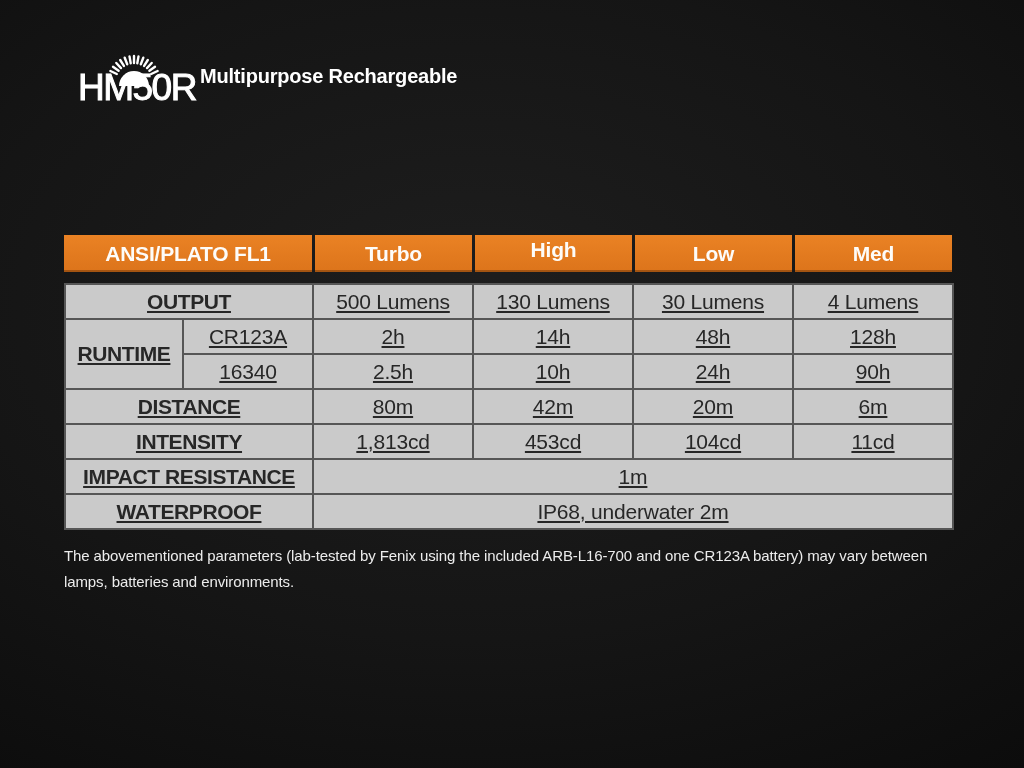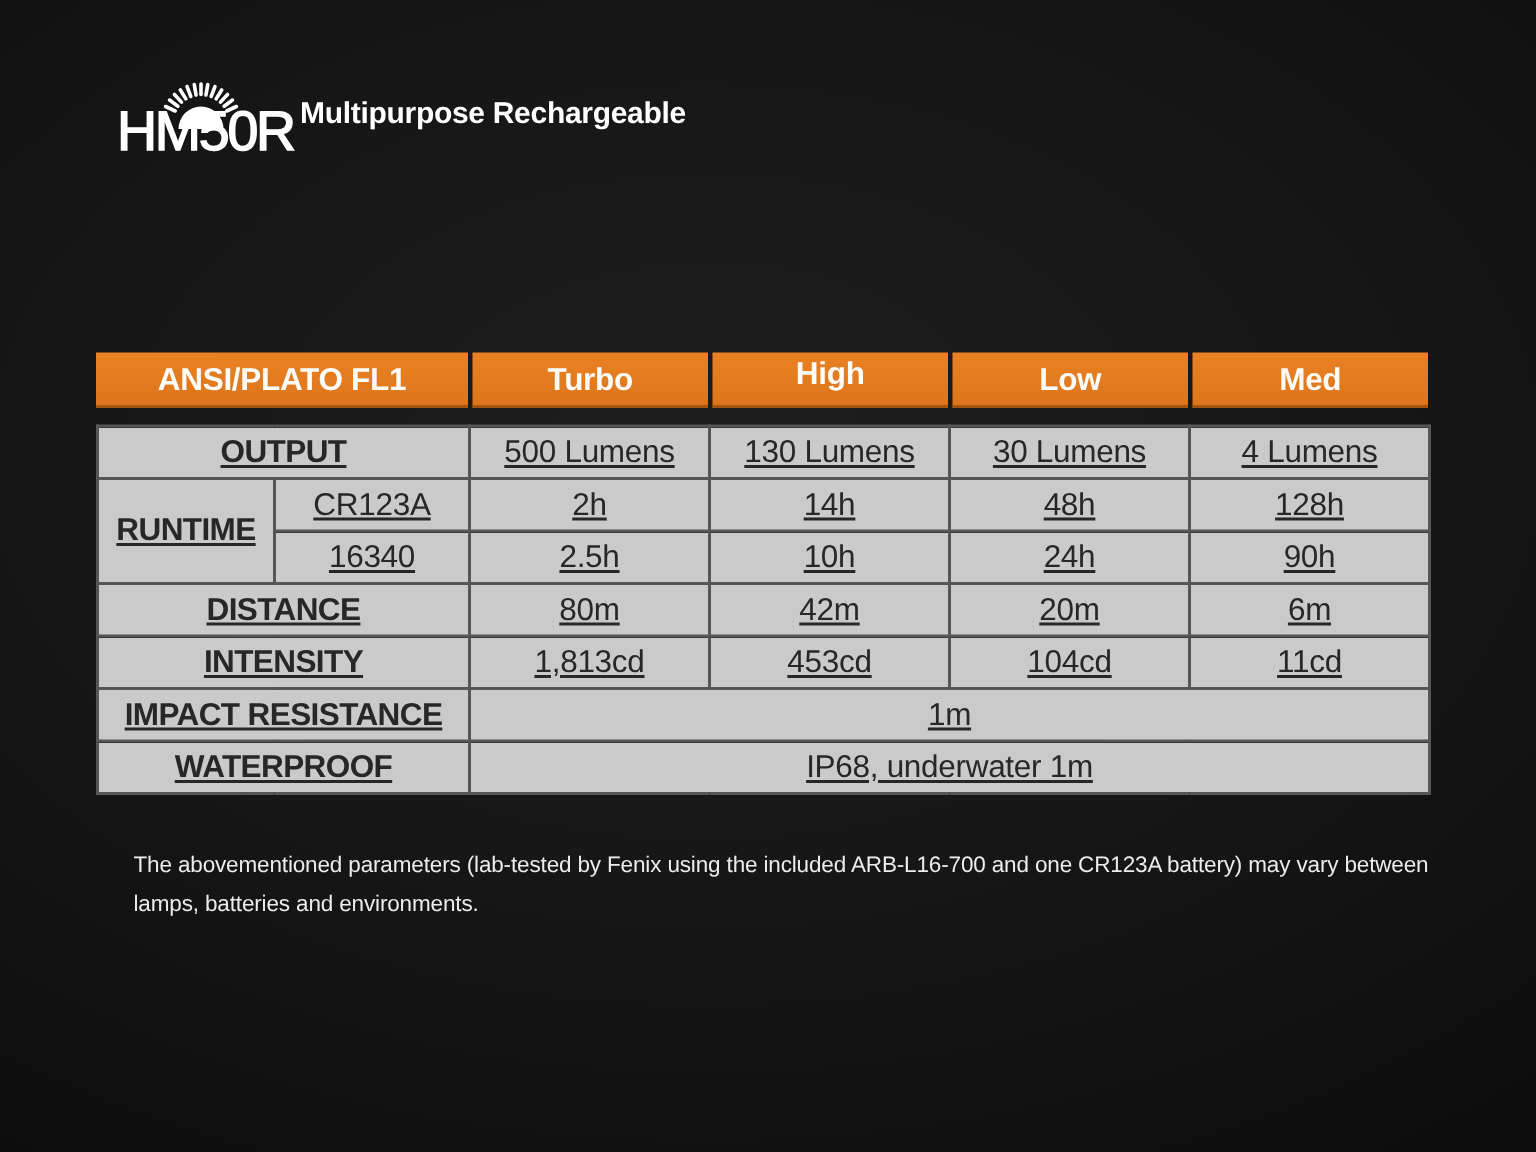--- a/index.html
+++ b/index.html
@@ -54,22 +54,22 @@
     border:2px solid #565656;
     height:35px;
     text-align:center; vertical-align:middle;
     font-size:21px; color:#272727; letter-spacing:-0.2px;
     overflow:hidden; white-space:nowrap;text-decoration:underline;
   }
   table.t-body td.lbl { font-weight:700; letter-spacing:-0.4px; }
 
   
   .footnote {
-    position:absolute; left:64px; top:564px; width:884px;
-    color:#ececec; font-size:15px; line-height:26px; letter-spacing:-0.1px;margin-left:25px;
+    position:absolute; left:64px; top:543px; width:884px;
+    color:#ececec; font-size:15px; line-height:26px; letter-spacing:-0.1px;
   }
 </style>
 </head>
 <body>
 
 <div class="stage">
 
   <div class="logo">
     <svg class="sunburst" width="72" height="48" viewBox="0 0 72 48" aria-hidden="true">
       <g stroke="#ffffff" stroke-width="2.4" stroke-linecap="round">
@@ -152,21 +152,21 @@
           <td>453cd</td>
           <td>104cd</td>
           <td>11cd</td>
         </tr>
         <tr>
           <td class="lbl" colspan="2">IMPACT RESISTANCE</td>
           <td colspan="4">1m</td>
         </tr>
         <tr>
           <td class="lbl" colspan="2">WATERPROOF</td>
-          <td colspan="4">IP68, underwater 1m</td>
+          <td colspan="4">IP68, underwater 2m</td>
         </tr>
       </tbody>
     </table>
   </div>
 
   <div class="footnote">The abovementioned parameters (lab-tested by Fenix using the included ARB-L16-700 and one CR123A battery) may vary between lamps, batteries and environments.</div>
 
 </div>
 
 </body></html>

